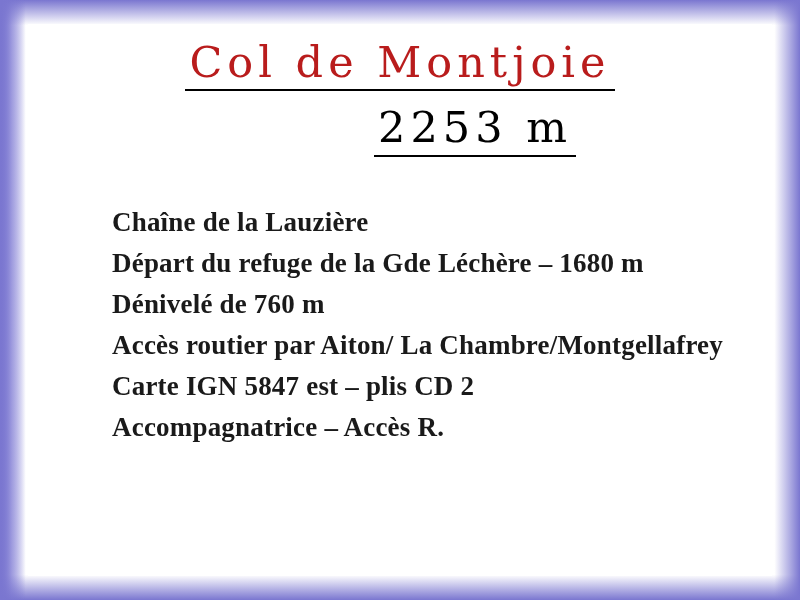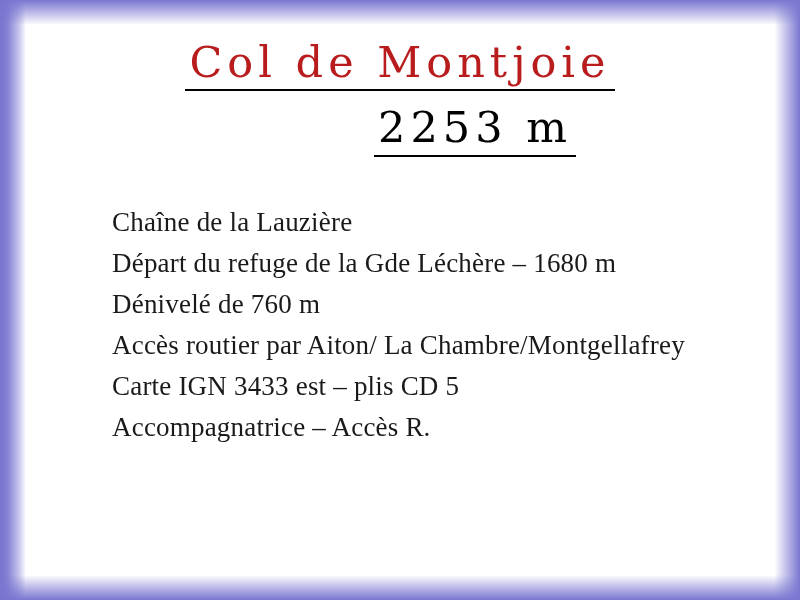--- a/index.html
+++ b/index.html
@@ -74,20 +74,21 @@
     border-bottom: 2px solid #000000;
     padding: 0 4px 2px 4px;
     line-height: 1.15;
     white-space: nowrap;
   }
   .body-block {
     position: absolute;
     left: 84px;
     top: 178px;
     width: 640px;
+    font-weight: bold;
   }
   .body-line {
     font-family: "Liberation Serif", serif;
     font-size: 27px;
     color: #1a1a1a;
     line-height: 1.52;
     white-space: nowrap;
     letter-spacing: 0.2px;
   }
 </style>
@@ -105,18 +106,18 @@
       <div class="title-line2-wrap">
         <span class="title-line2">2253 m</span>
       </div>
     </div>
 
     <div class="body-block">
       <div class="body-line">Chaîne de la Lauzière</div>
       <div class="body-line">Départ du refuge de la Gde Léchère – 1680 m</div>
       <div class="body-line">Dénivelé de 760 m</div>
       <div class="body-line">Accès routier par Aiton/ La Chambre/Montgellafrey</div>
-      <div class="body-line">Carte IGN 3433 est – plis CD 5</div>
+      <div class="body-line">Carte IGN 5847 est – plis CD 2</div>
       <div class="body-line">Accompagnatrice – Accès R.</div>
     </div>
 
   </div>
 </div>
 
 </body></html>

